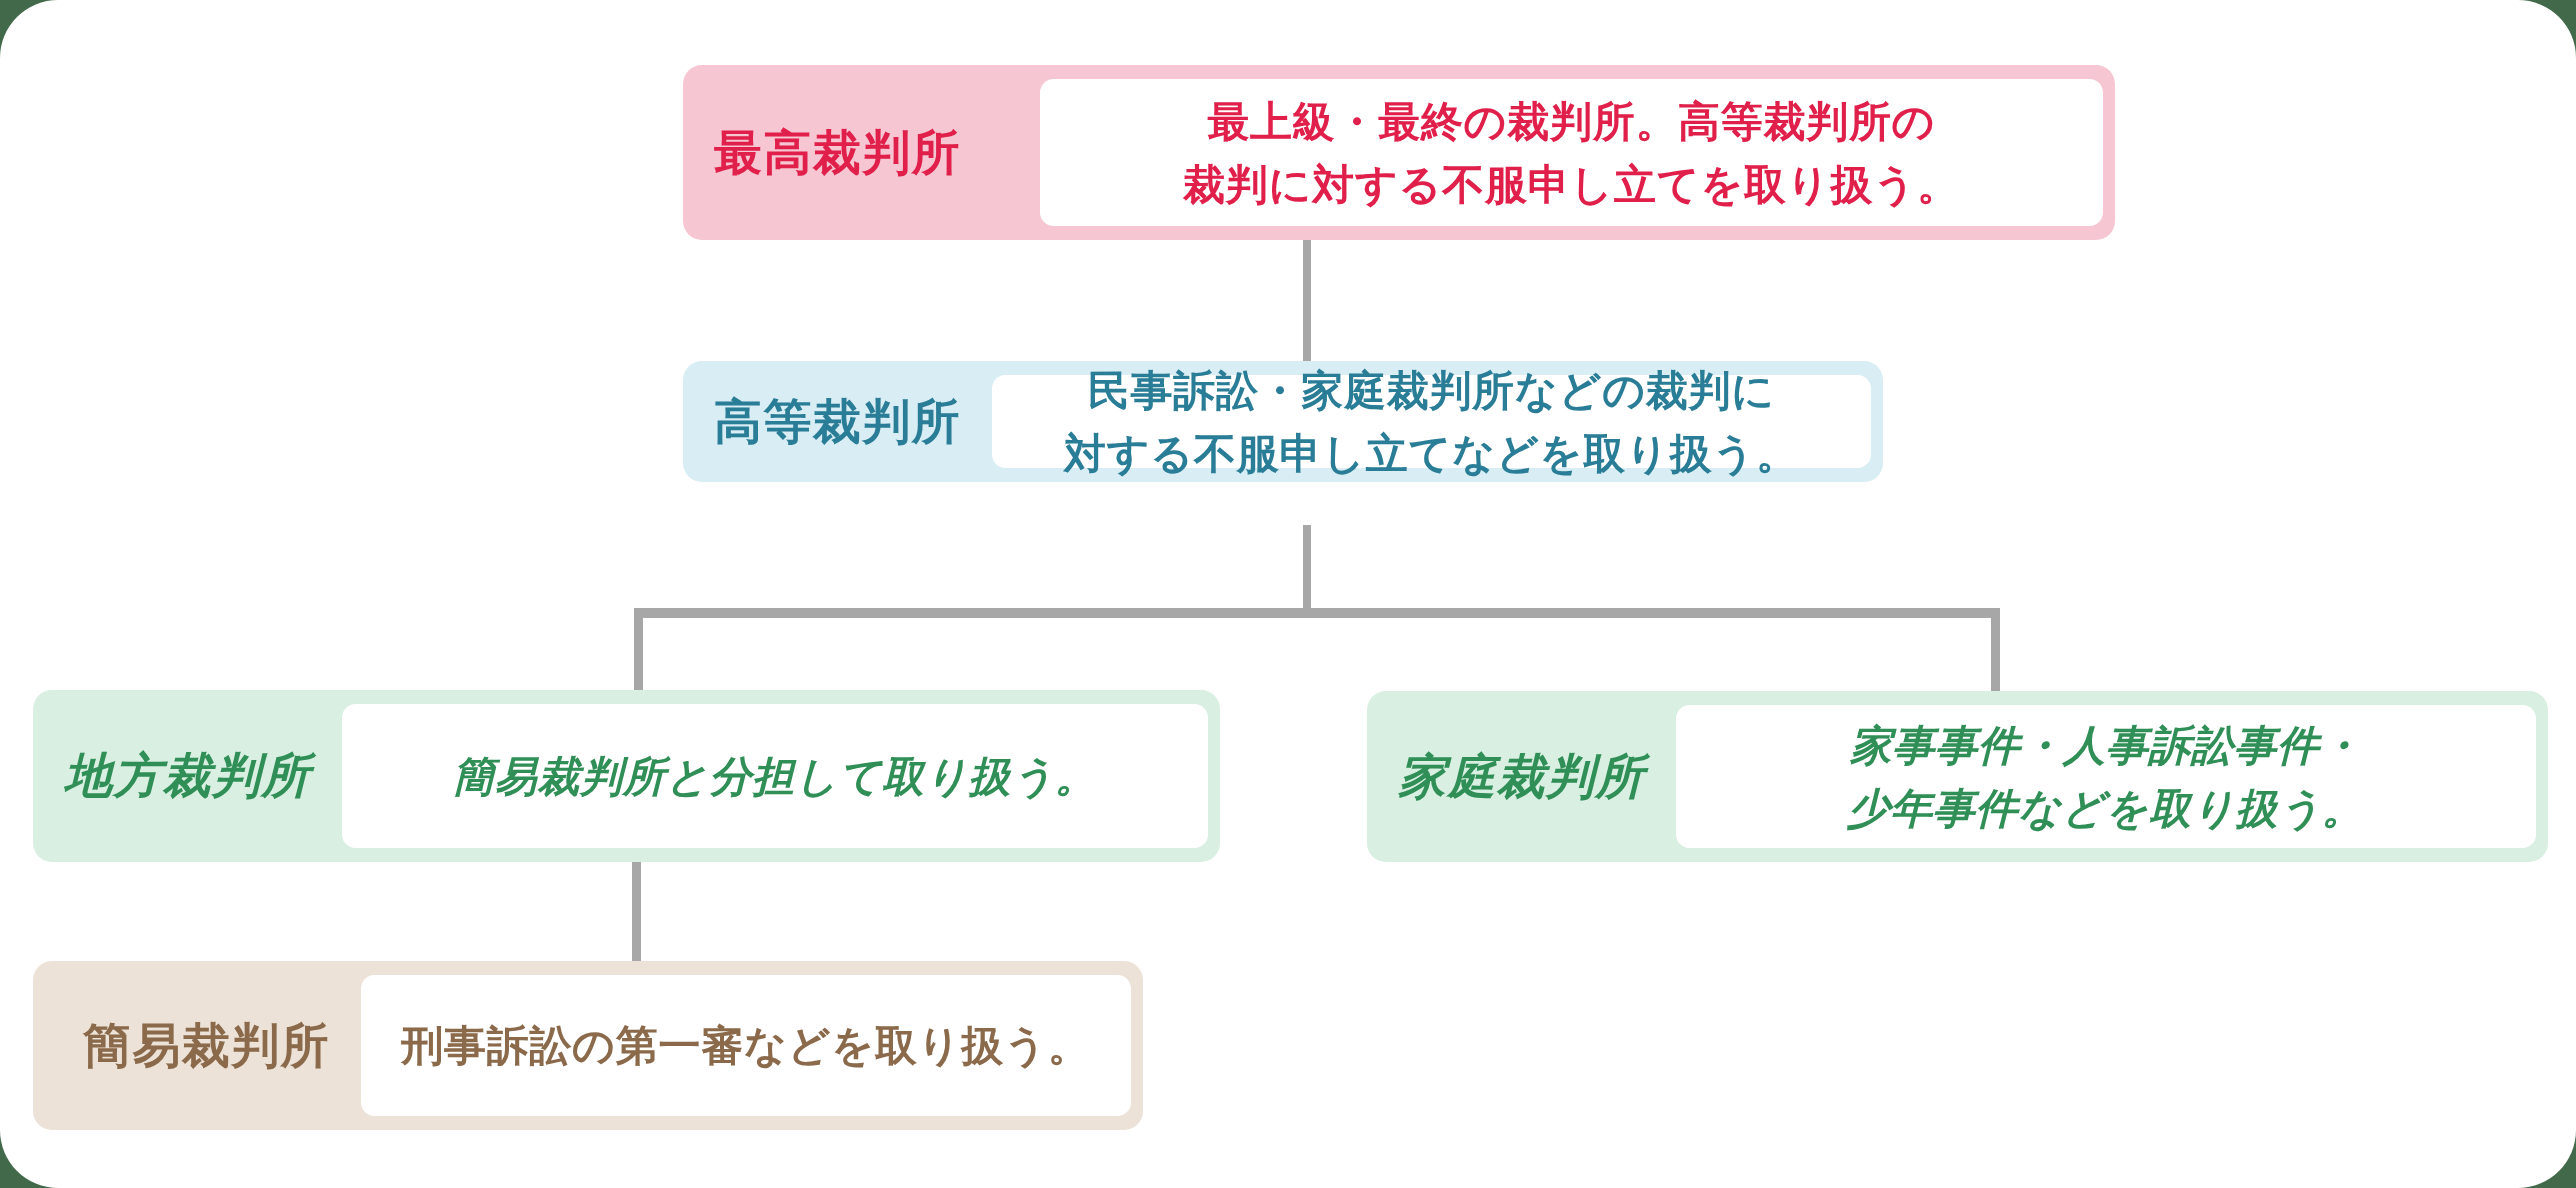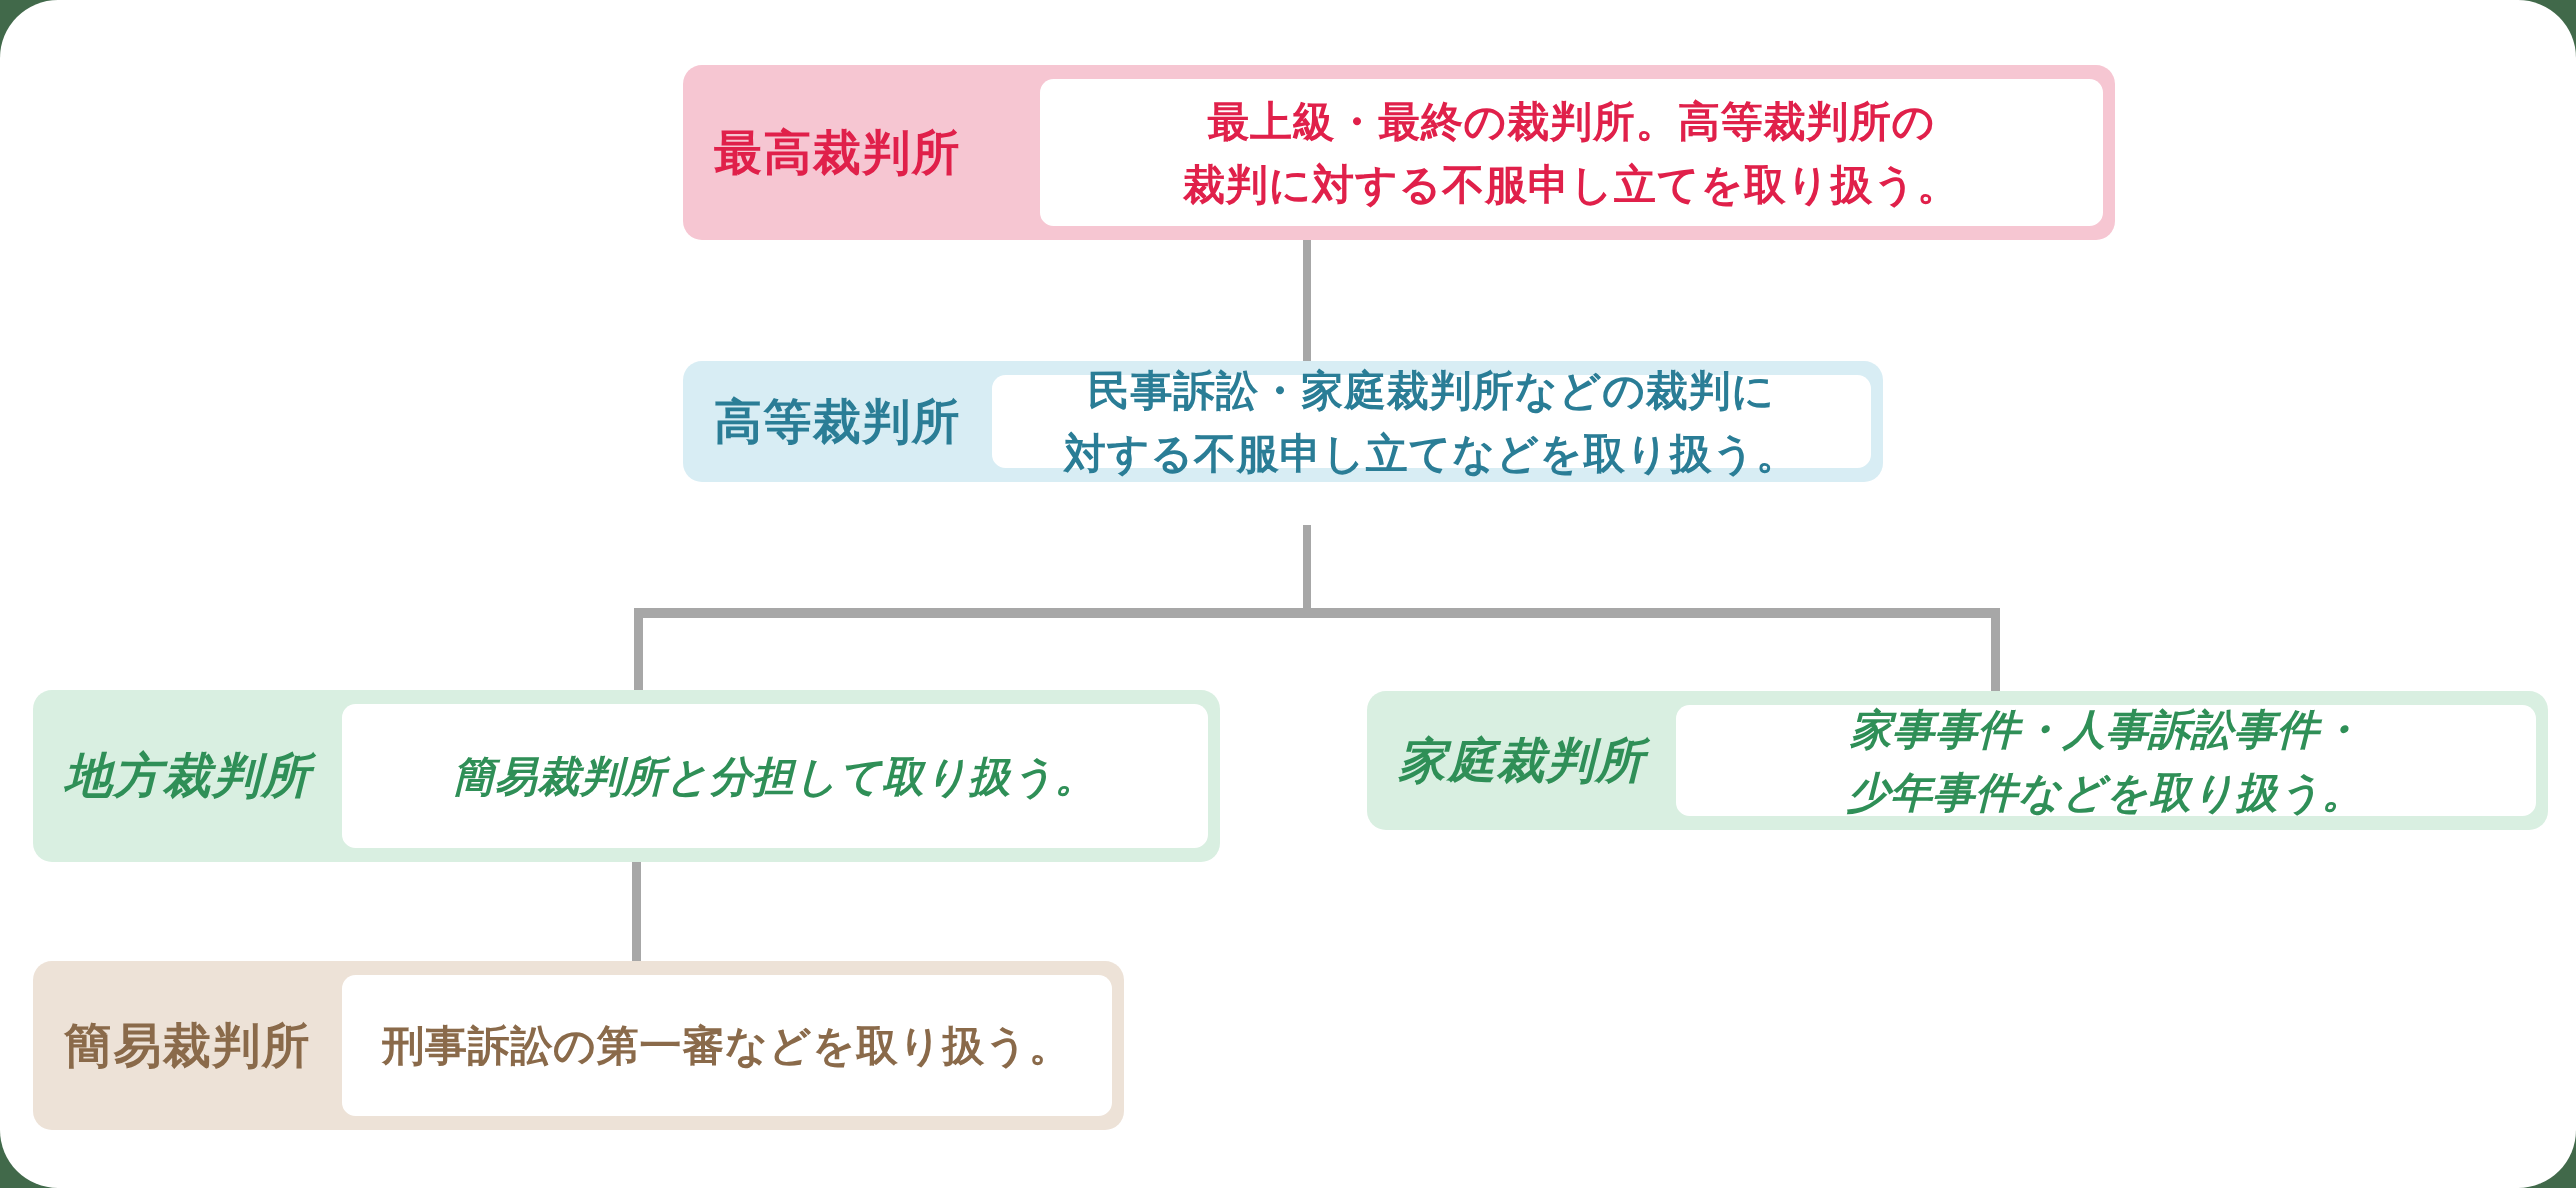--- a/index.html
+++ b/index.html
@@ -91,29 +91,29 @@
     </div>
   </div>
 
   <div class="node c-green" style="left:33px; top:690px; width:1187px; height:172px;">
     <div class="node-label">地方裁判所</div>
     <div class="node-desc">
       <span>簡易裁判所と分担して取り扱う。</span>
     </div>
   </div>
 
-  <div class="node c-green" style="left:1367px; top:691px; width:1181px; height:139px;">
+  <div class="node c-green" style="left:1367px; top:691px; width:1181px; height:171px;">
     <div class="node-label">家庭裁判所</div>
     <div class="node-desc">
       <span>家事事件・人事訴訟事件・</span>
       <span>少年事件などを取り扱う。</span>
     </div>
   </div>
 
-  <div class="node c-tan" style="left:33px; top:961px; width:1091px; height:169px;">
+  <div class="node c-tan" style="left:33px; top:961px; width:1091px; height:169px;padding-left:19px;">
     <div class="node-label">簡易裁判所</div>
     <div class="node-desc">
       <span>刑事訴訟の第一審などを取り扱う。</span>
     </div>
   </div>
 
 </div>
 
 
 </body></html>

